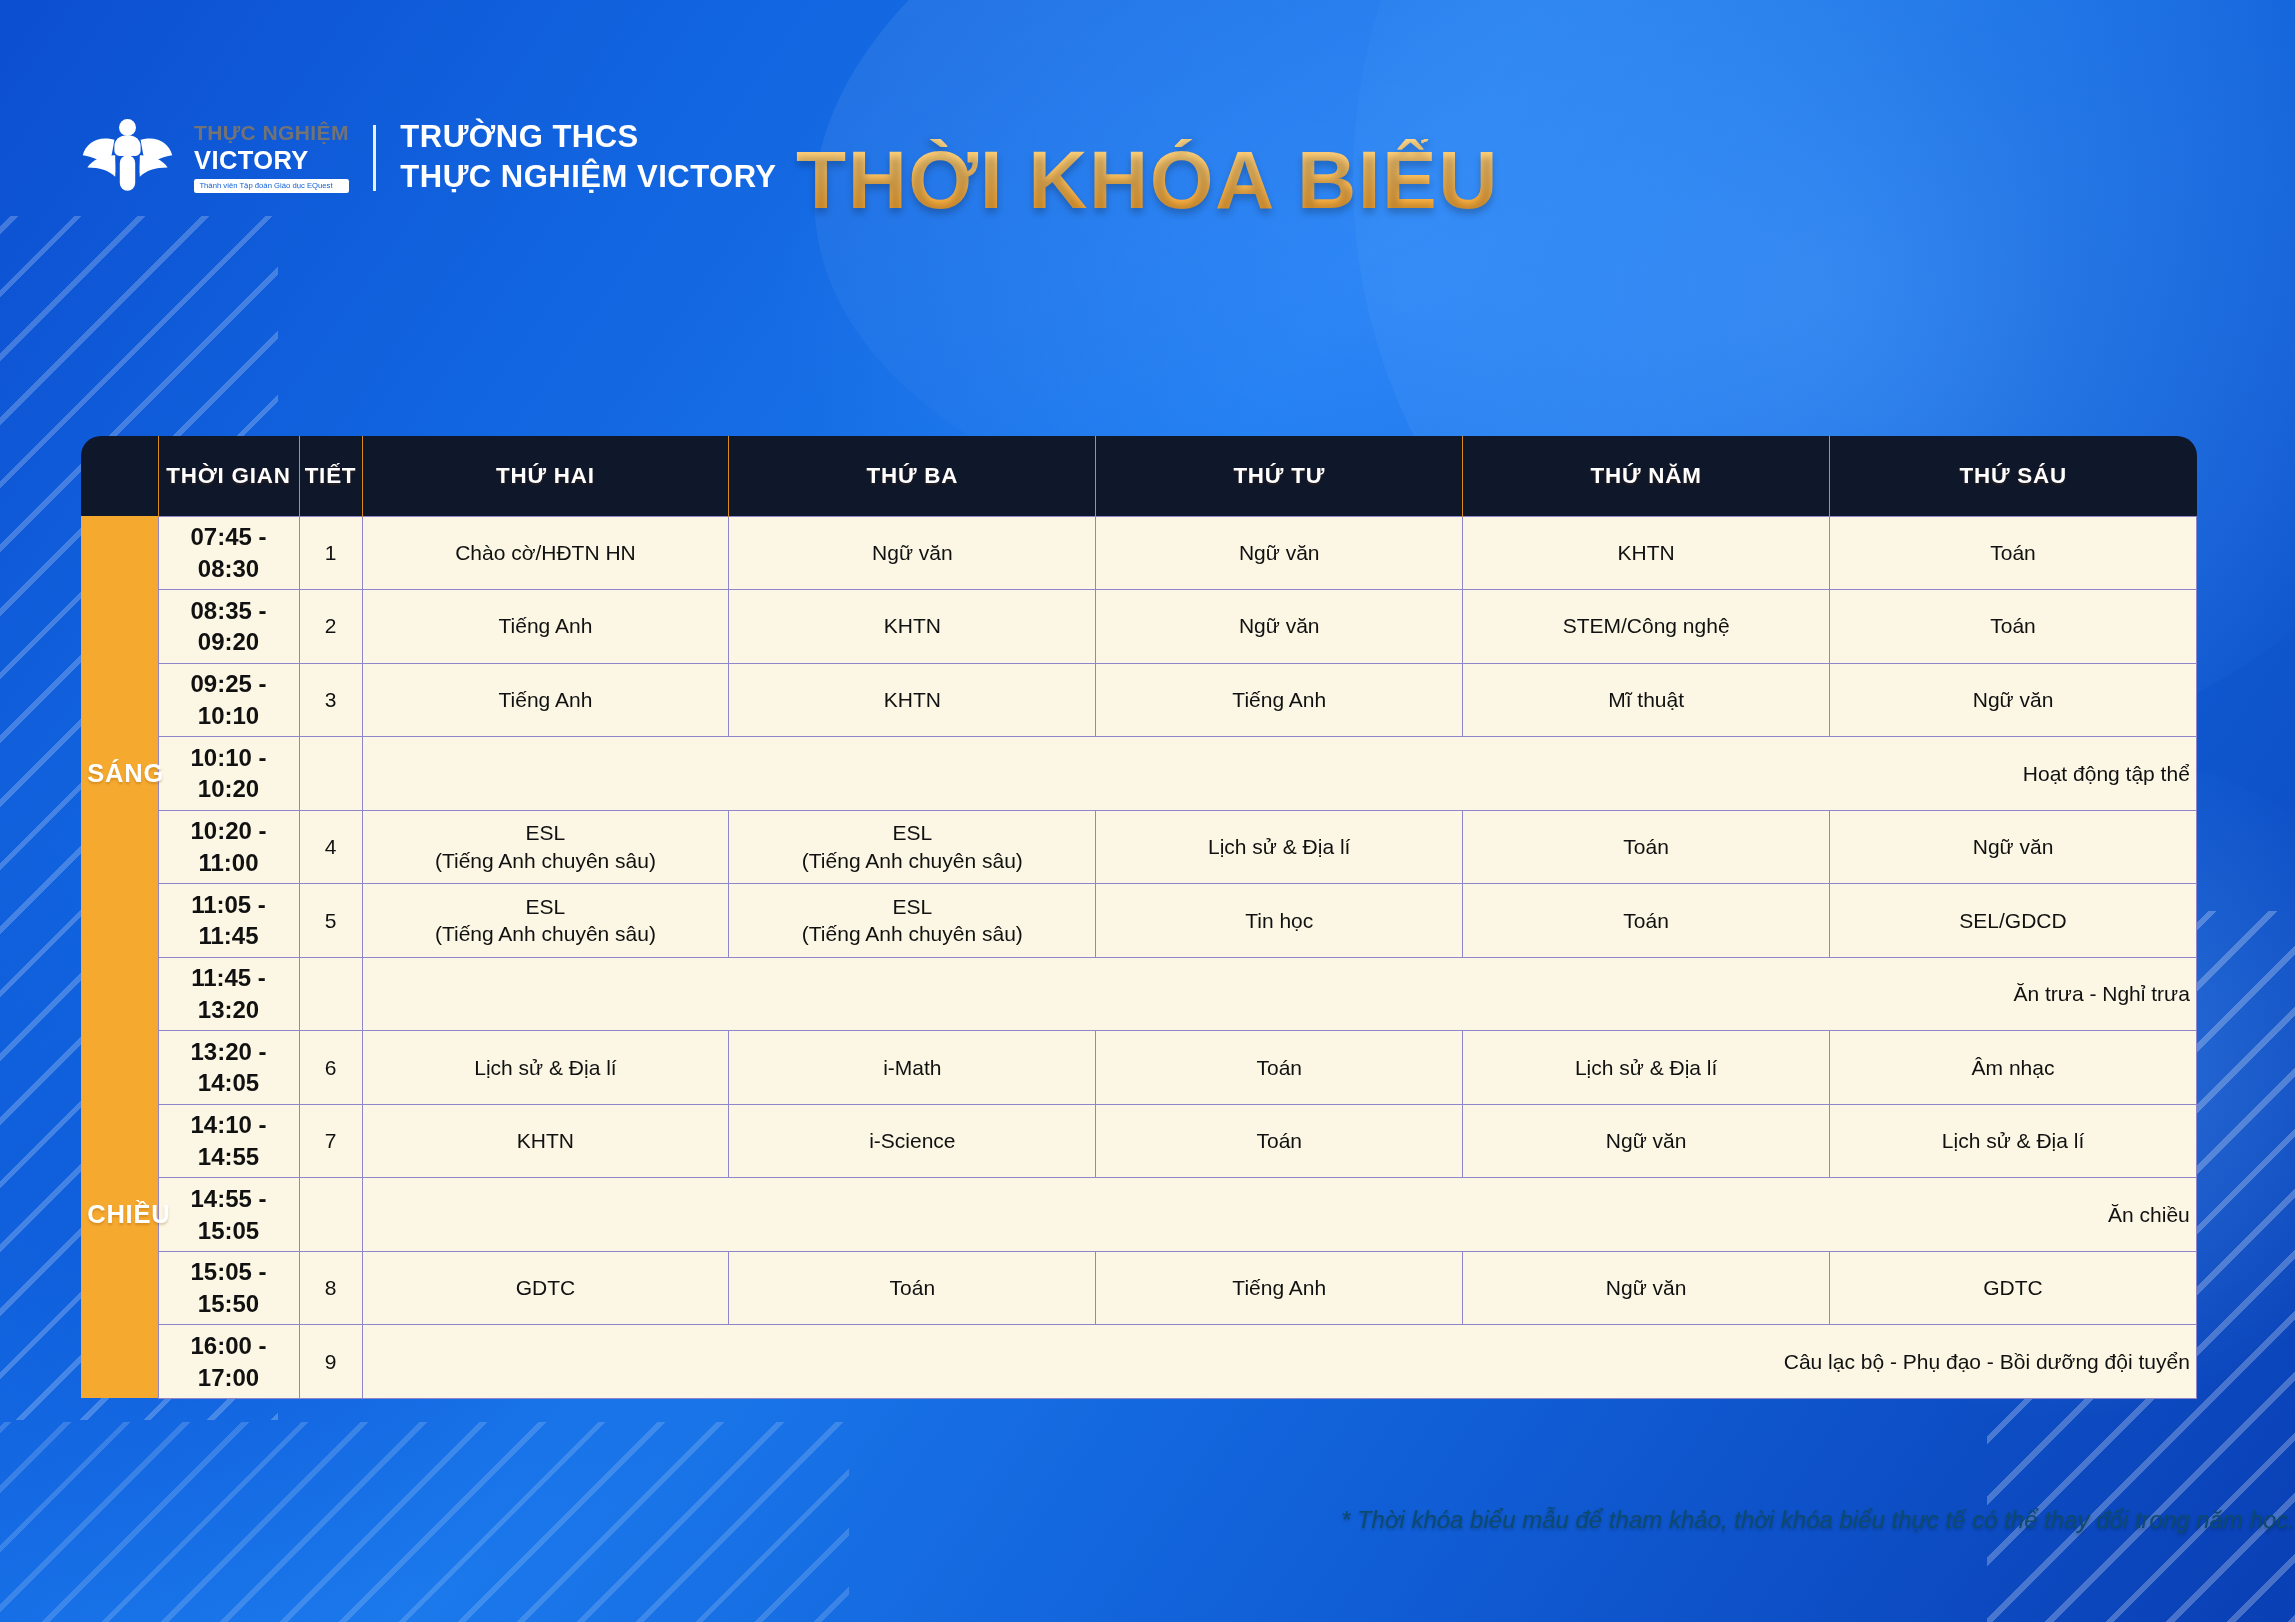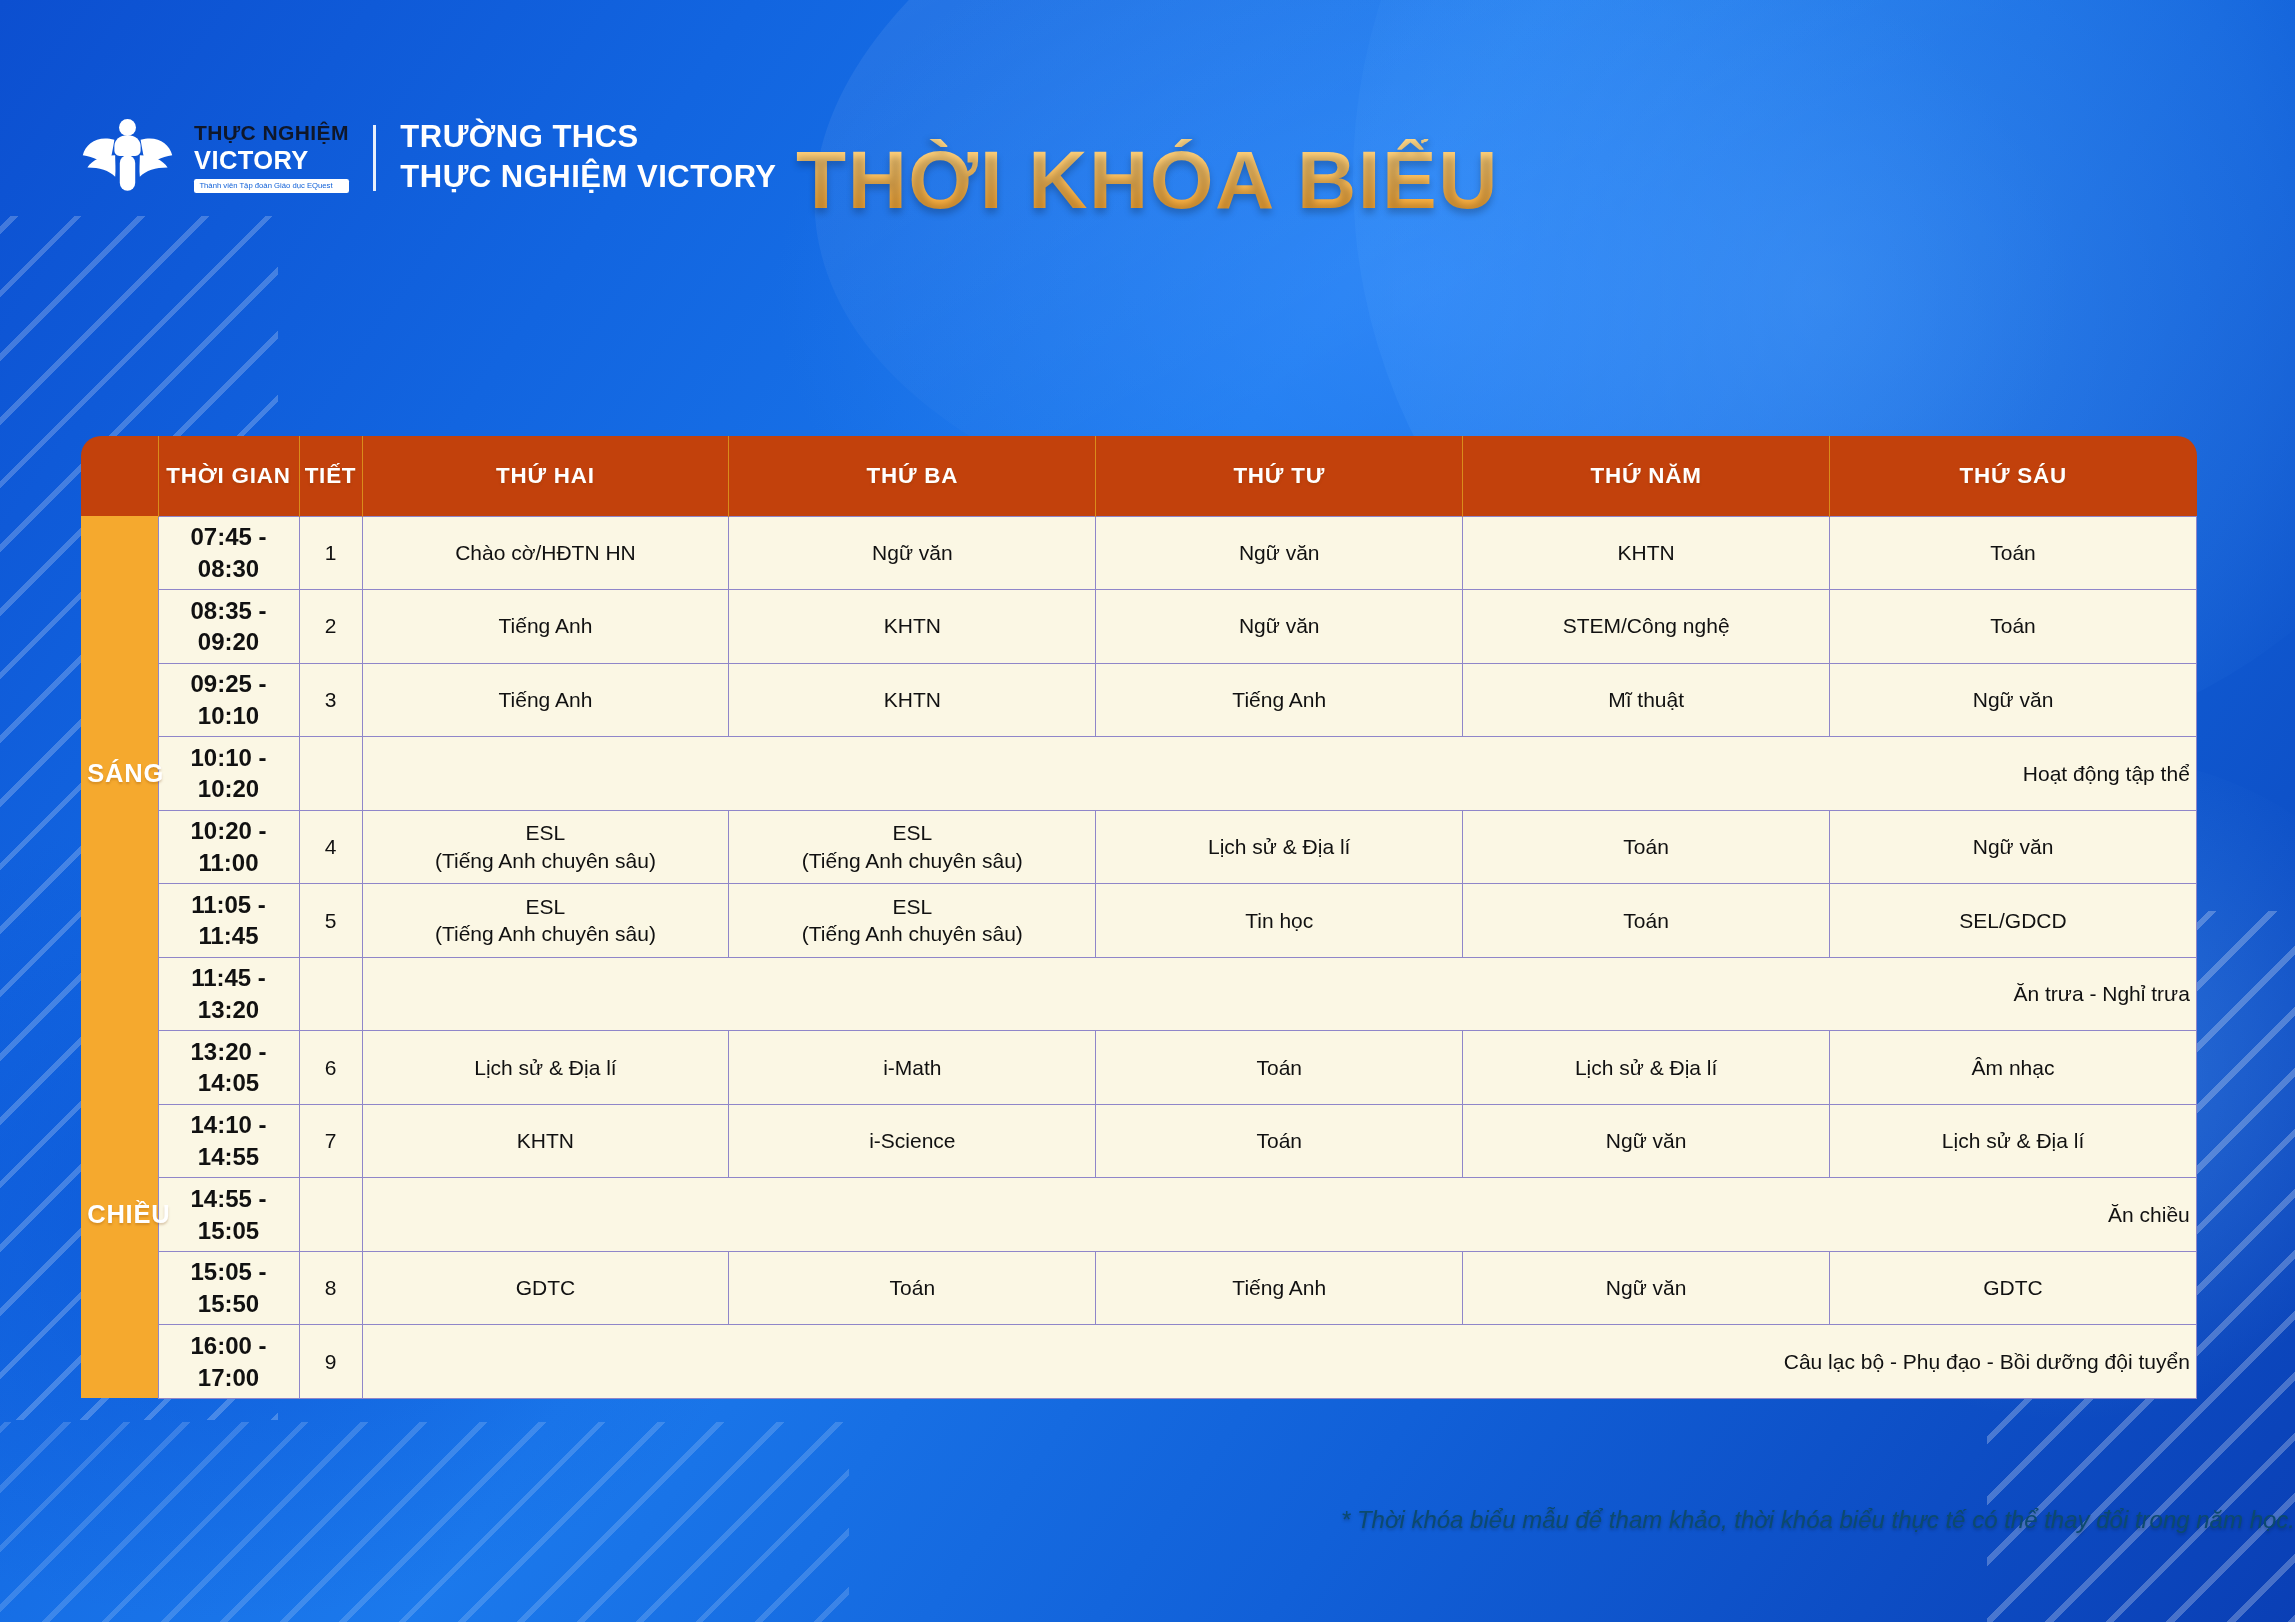--- a/index.html
+++ b/index.html
@@ -48,21 +48,21 @@
     border-radius:50% 50% 45% 55%;
     background:linear-gradient(160deg, rgba(255,255,255,0.10), rgba(255,255,255,0) 55%);
     transform:rotate(-8deg);
   }
 
   
   .topbar{position:absolute; left:0; top:0; width:100%; height:232px;}
   .logo-wrap{position:absolute; left:81px; top:112px; display:flex; align-items:center; gap:20px;}
   .mark{width:93px; height:91px; position:relative;}
   .logo-text{display:flex; flex-direction:column; gap:2.3px;}
-  .logo-l1{font:700 21px/1.05 "Liberation Sans",sans-serif; color:#0f172a; letter-spacing:0.4px;}
+  .logo-l1{font:700 21px/1.05 "Liberation Sans",sans-serif; color:#737373; letter-spacing:0.4px;}
   .logo-l2{font:700 25.5px/1.05 "Liberation Sans",sans-serif; color:#fff; letter-spacing:0.4px;}
   .logo-tag{font:400 7.7px/1.2 "Liberation Sans",sans-serif;color:#1161d8;background:#fff;
             padding:2.3px 5.4px;border-radius:2.3px;display:inline-block;margin-top:3.1px;white-space:nowrap;}
   .divider-v{width:2.3px;height:66px;background:rgba(255,255,255,0.9);margin:0 4.6px;}
   .school-name{display:flex;flex-direction:column;gap:4.6px;}
   .school-name div{font:700 31px/1.12 "Liberation Sans",sans-serif;color:#fff;letter-spacing:0.5px;}
 
   .titles{position:absolute; left:0; top:139px; width:100%; text-align:center;}
   .title-main{
     font:700 82px/1.0 "Liberation Sans",sans-serif;
@@ -81,21 +81,21 @@
 
   
   .table-wrap{position:absolute; left:81px; top:436px; width:2116px;}
   table{border-collapse:collapse; width:100%; table-layout:fixed;}
   col.c-sess{width:77px;}
   col.c-time{width:141px;}
   col.c-per {width:63px;}
   col.c-day {width:auto;}
 
   thead th{
-    background:#c2410c; color:#fff;
+    background:#0f172a; color:#fff;
     font:700 22.4px/1 "Liberation Sans",sans-serif;
     letter-spacing:0.8px; height:80px; text-align:center;
     border-right:0.8px solid #d98c1b;
     text-shadow:0 1.5px 2.3px rgba(120,60,0,0.25);
   }
   thead th:last-child{border-right:none;}
   thead th.corner-l{border-top-left-radius:20px;}
   thead th.corner-r{border-top-right-radius:20px;}
 
   tbody td{

